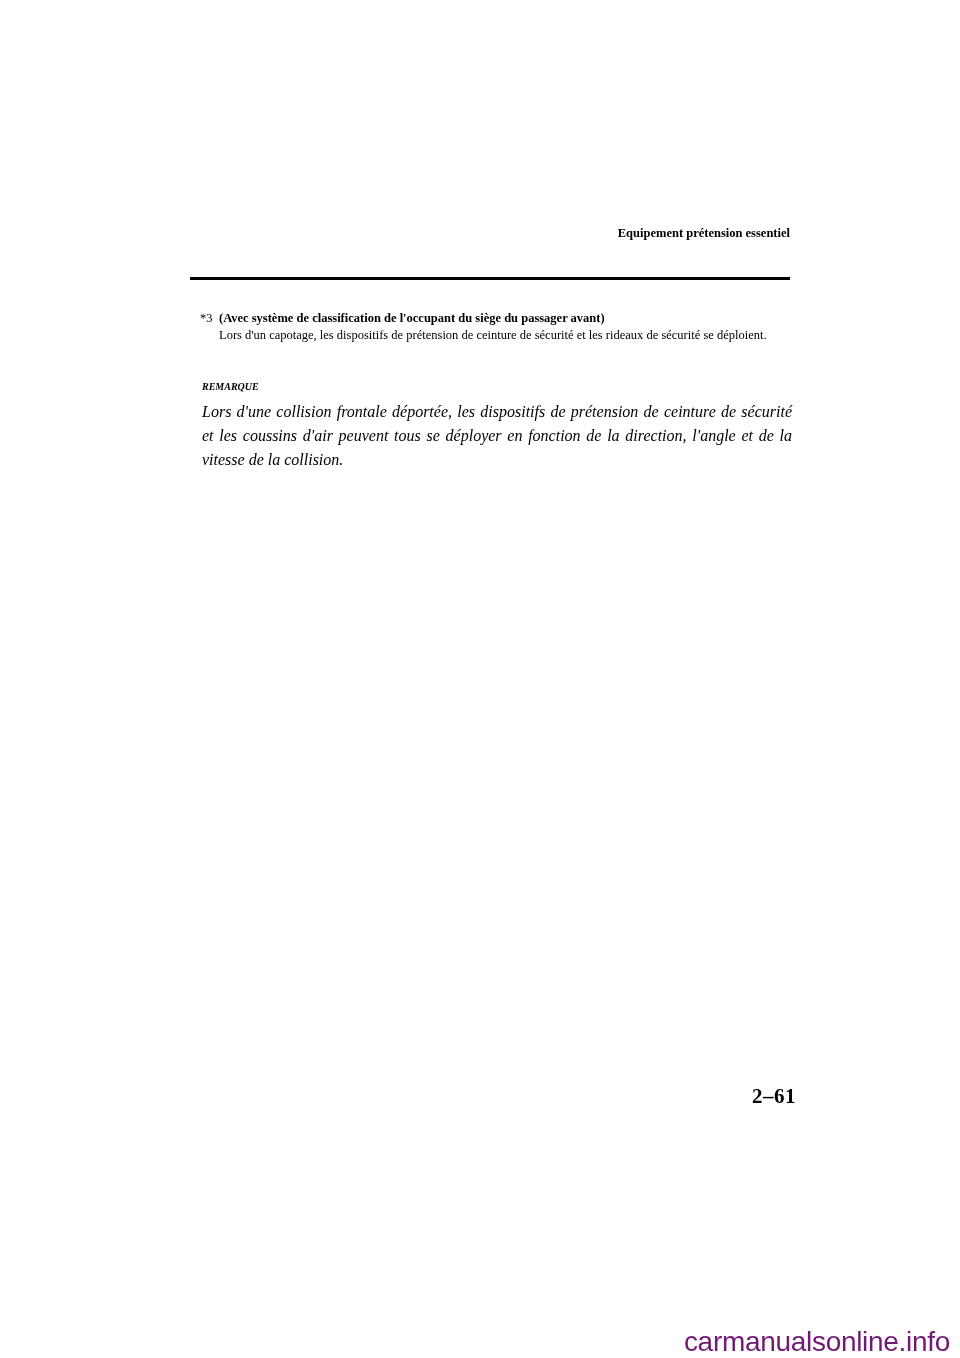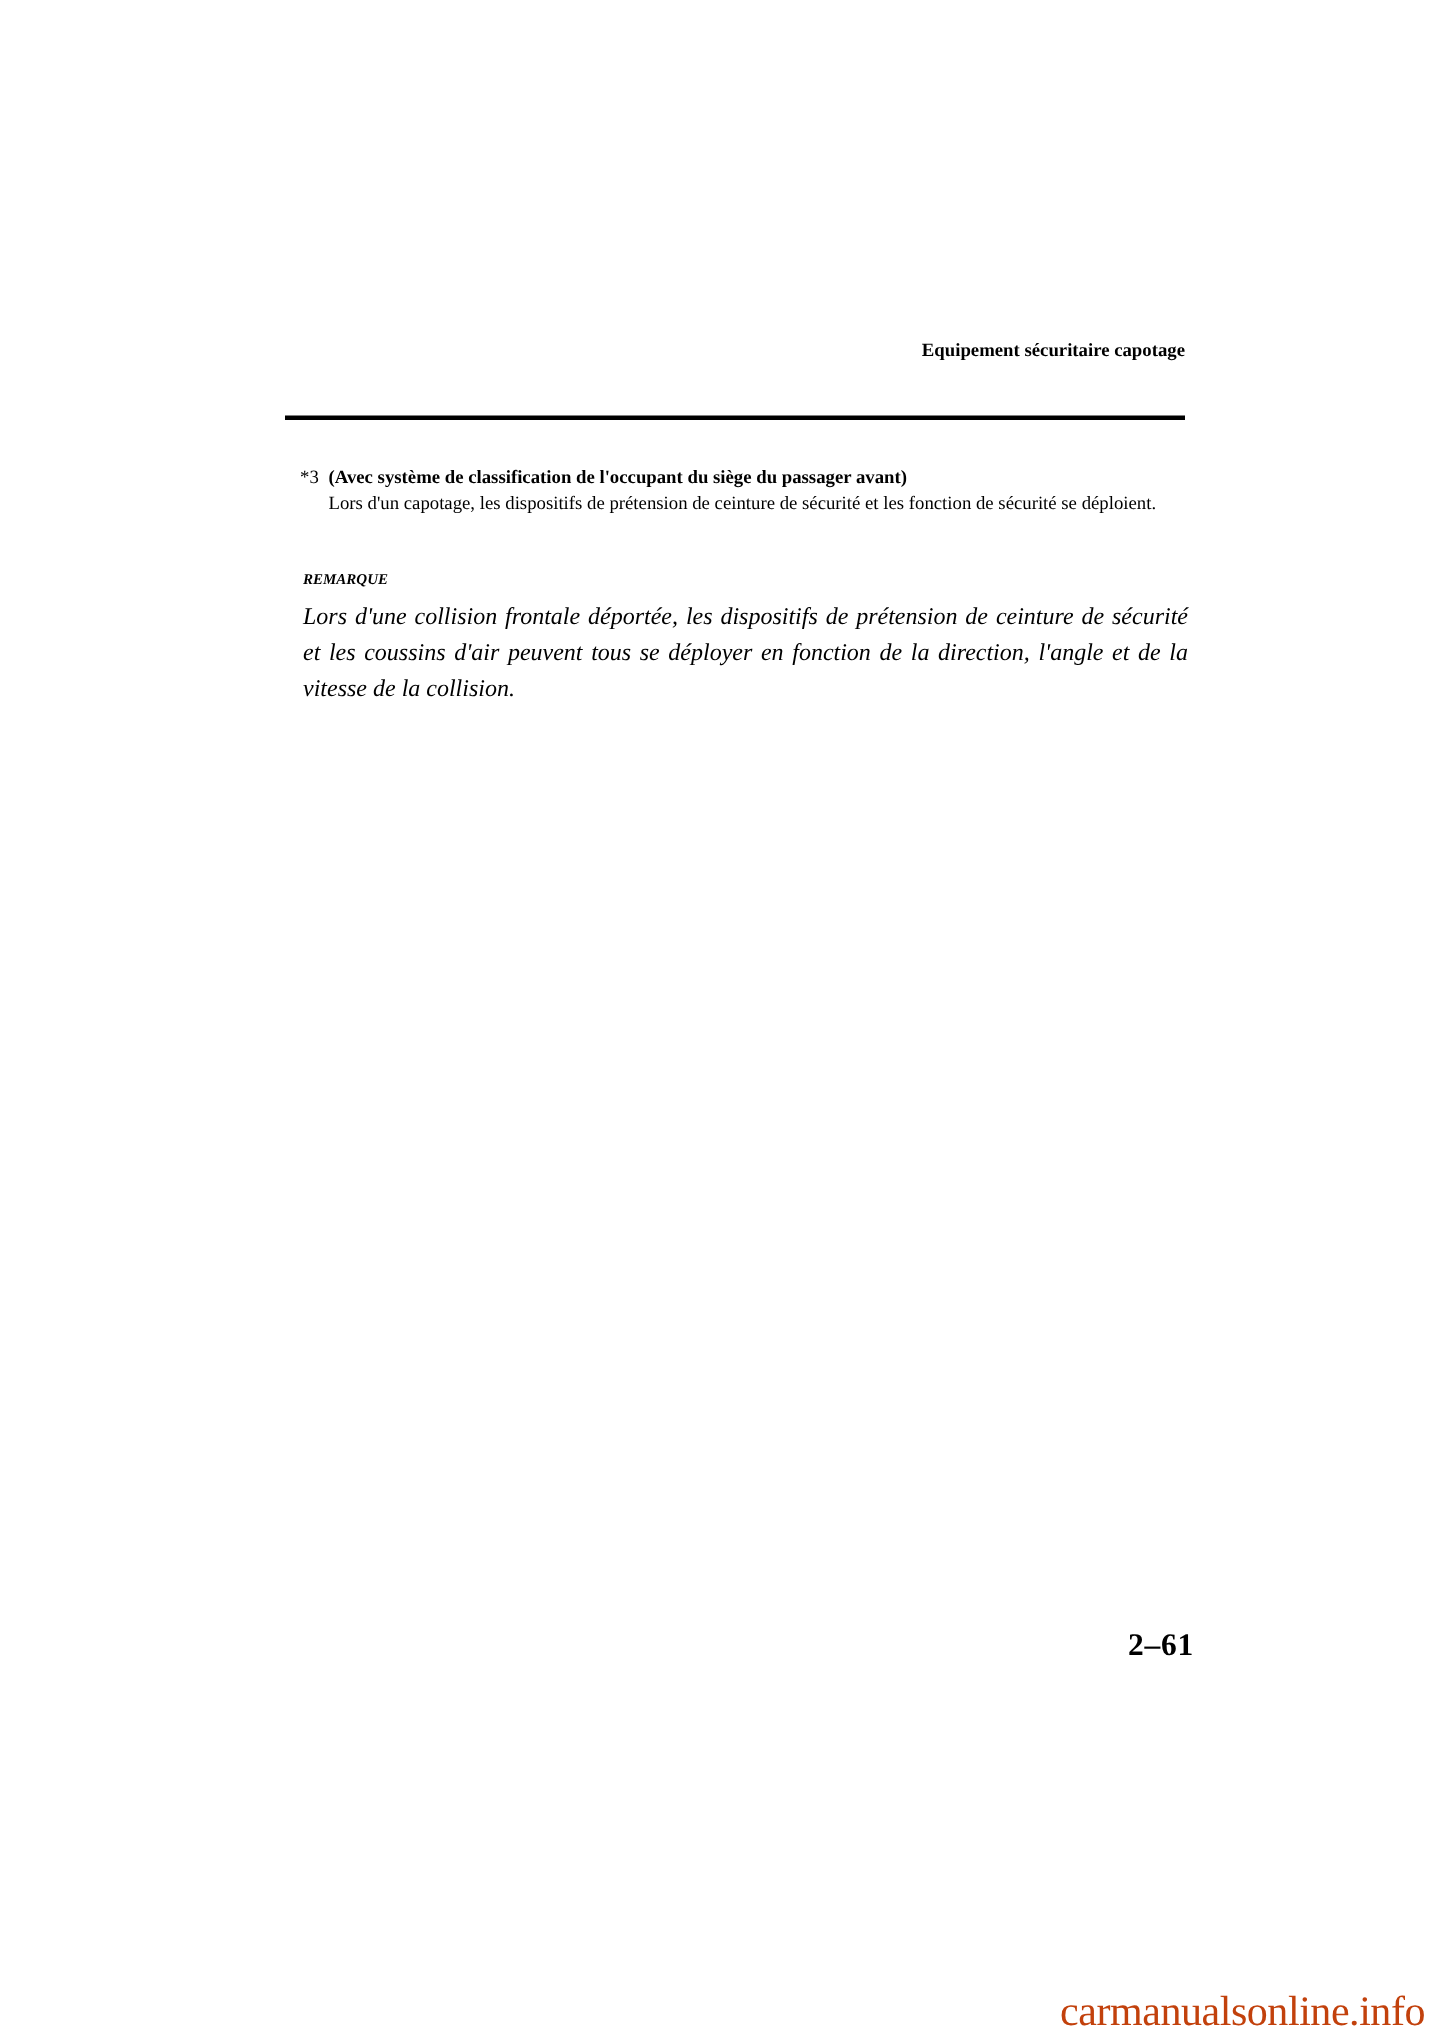--- a/index.html
+++ b/index.html
@@ -97,43 +97,43 @@
     font-size: 21px;
     font-weight: bold;
     letter-spacing: 0.5px;
   }
 
   
   .watermark {
     position: absolute;
     right: 10px;
     bottom: 0px;
-    font-family: Liberation Serif, serif;
+    font-family: Liberation Sans, sans-serif;
     font-size: 28px;
-    color: #c2410c;
+    color: #701a75;
     letter-spacing: -0.3px;
     line-height: 1.1;
   }
 </style>
 </head>
 <body>
 
 <div class="page">
 
   <header class="page-header">
-    <div class="header-section">Equipement sécuritaire capotage</div>
+    <div class="header-section">Equipement prétension essentiel</div>
   </header>
 
   <div class="header-rule"></div>
 
   <section class="footnote">
     <span class="fn-marker">*3</span>
     <div class="fn-content">
       <div class="fn-heading">(Avec système de classification de l'occupant du siège du passager avant)</div>
-      <div class="fn-body">Lors d'un capotage, les dispositifs de prétension de ceinture de sécurité et les fonction de sécurité se déploient.</div>
+      <div class="fn-body">Lors d'un capotage, les dispositifs de prétension de ceinture de sécurité et les rideaux de sécurité se déploient.</div>
     </div>
   </section>
 
   <section class="note">
     <div class="note-label">REMARQUE</div>
     <p class="note-body">Lors d'une collision frontale déportée, les dispositifs de prétension de ceinture de sécurité et les coussins d'air peuvent tous se déployer en fonction de la direction, l'angle et de la vitesse de la collision.</p>
   </section>
 
   <div class="page-number">2–61</div>
 

